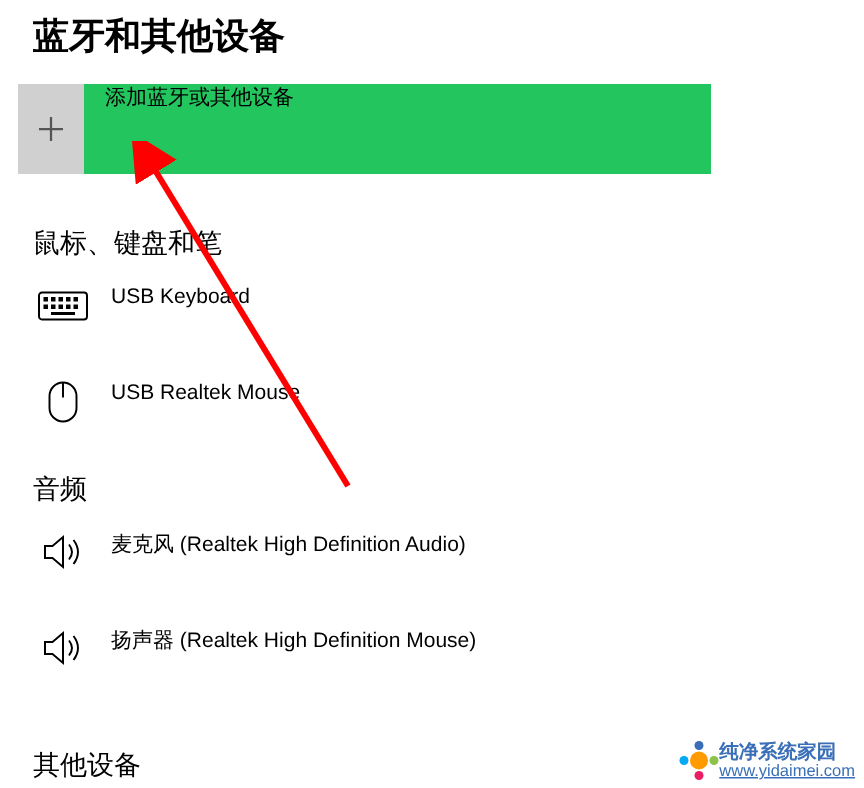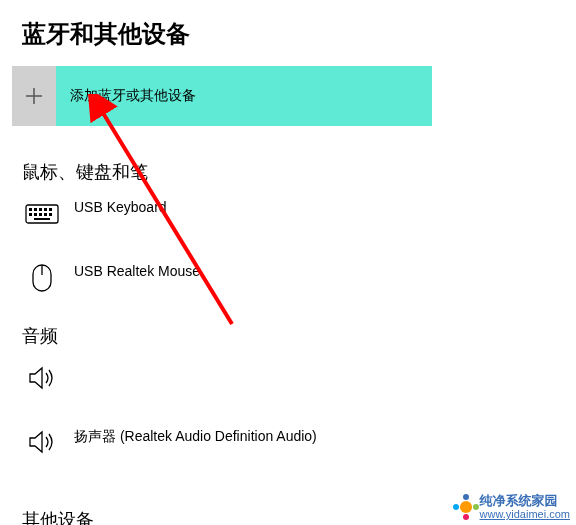--- a/index.html
+++ b/index.html
@@ -8,28 +8,27 @@
       background: #fff;
       width: 576px;
       height: 525px;
       position: relative;
       overflow: hidden;
       color: #000;
     }
     .page-title {
       font-size: 24px;
       font-weight: 600;
-      padding: 18px 0 16px 22px;
+      padding: 8px 0 16px 22px;
     }
     .add-device-btn {
       display: flex;
-      align-items: center;
-      background: #5eead4;
+      background: #22c55e;
       margin: 0 12px 0 12px;
-      width: 420px;
+      width: 462px;
       height: 60px;
       cursor: pointer;
     }
     .plus-box {
       width: 44px;
       height: 60px;
       background: #d0d0d0;
       display: flex;
       align-items: center;
       justify-content: center;
@@ -154,31 +153,32 @@
 <h2 class="section-header audio">音频</h2>
 
 <div class="device-row">
   <div class="device-icon">
     <svg width="30" height="28" viewBox="0 0 30 28">
       <path d="M3 10 L8 10 L15 4 L15 24 L8 18 L3 18 Z" fill="none" stroke="#000" stroke-width="1.3"></path>
       <path d="M19 9 Q23 14 19 19" fill="none" stroke="#000" stroke-width="1.3"></path>
       <path d="M22 6 Q28 14 22 22" fill="none" stroke="#000" stroke-width="1.3"></path>
     </svg>
   </div>
+  <span class="device-label audio-label">麦克风 (Realtek High Definition Audio)</span>
 </div>
 
 <div class="device-row">
   <div class="device-icon">
     <svg width="30" height="28" viewBox="0 0 30 28">
       <path d="M3 10 L8 10 L15 4 L15 24 L8 18 L3 18 Z" fill="none" stroke="#000" stroke-width="1.3"></path>
       <path d="M19 9 Q23 14 19 19" fill="none" stroke="#000" stroke-width="1.3"></path>
       <path d="M22 6 Q28 14 22 22" fill="none" stroke="#000" stroke-width="1.3"></path>
     </svg>
   </div>
-  <span class="device-label audio-label">扬声器 (Realtek Audio Definition Audio)</span>
+  <span class="device-label audio-label">扬声器 (Realtek High Definition Mouse)</span>
 </div>
 
 <h2 class="section-header other">其他设备</h2>
 
 <svg class="arrow-overlay" width="170" height="250">
   <defs>
     <marker id="arrowhead" markerWidth="8" markerHeight="8" refX="2" refY="4" orient="auto">
       <polygon points="0 0, 8 4, 0 8" fill="#ff0000"></polygon>
     </marker>
   </defs>

